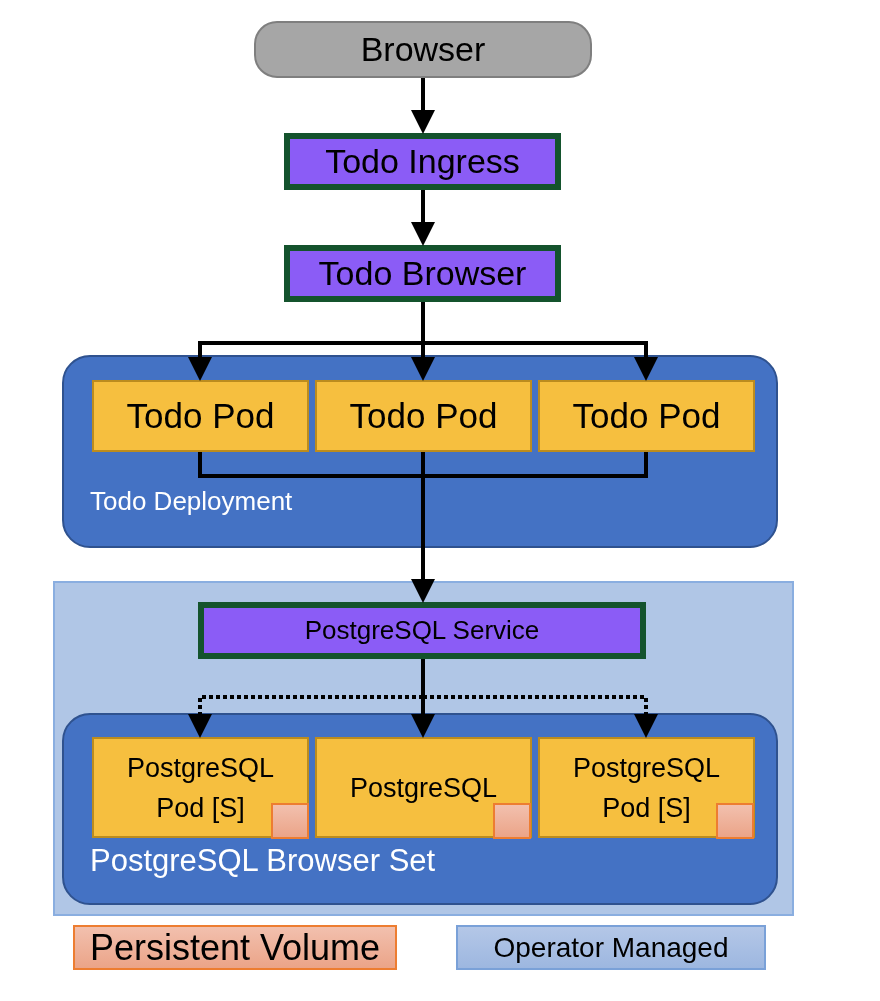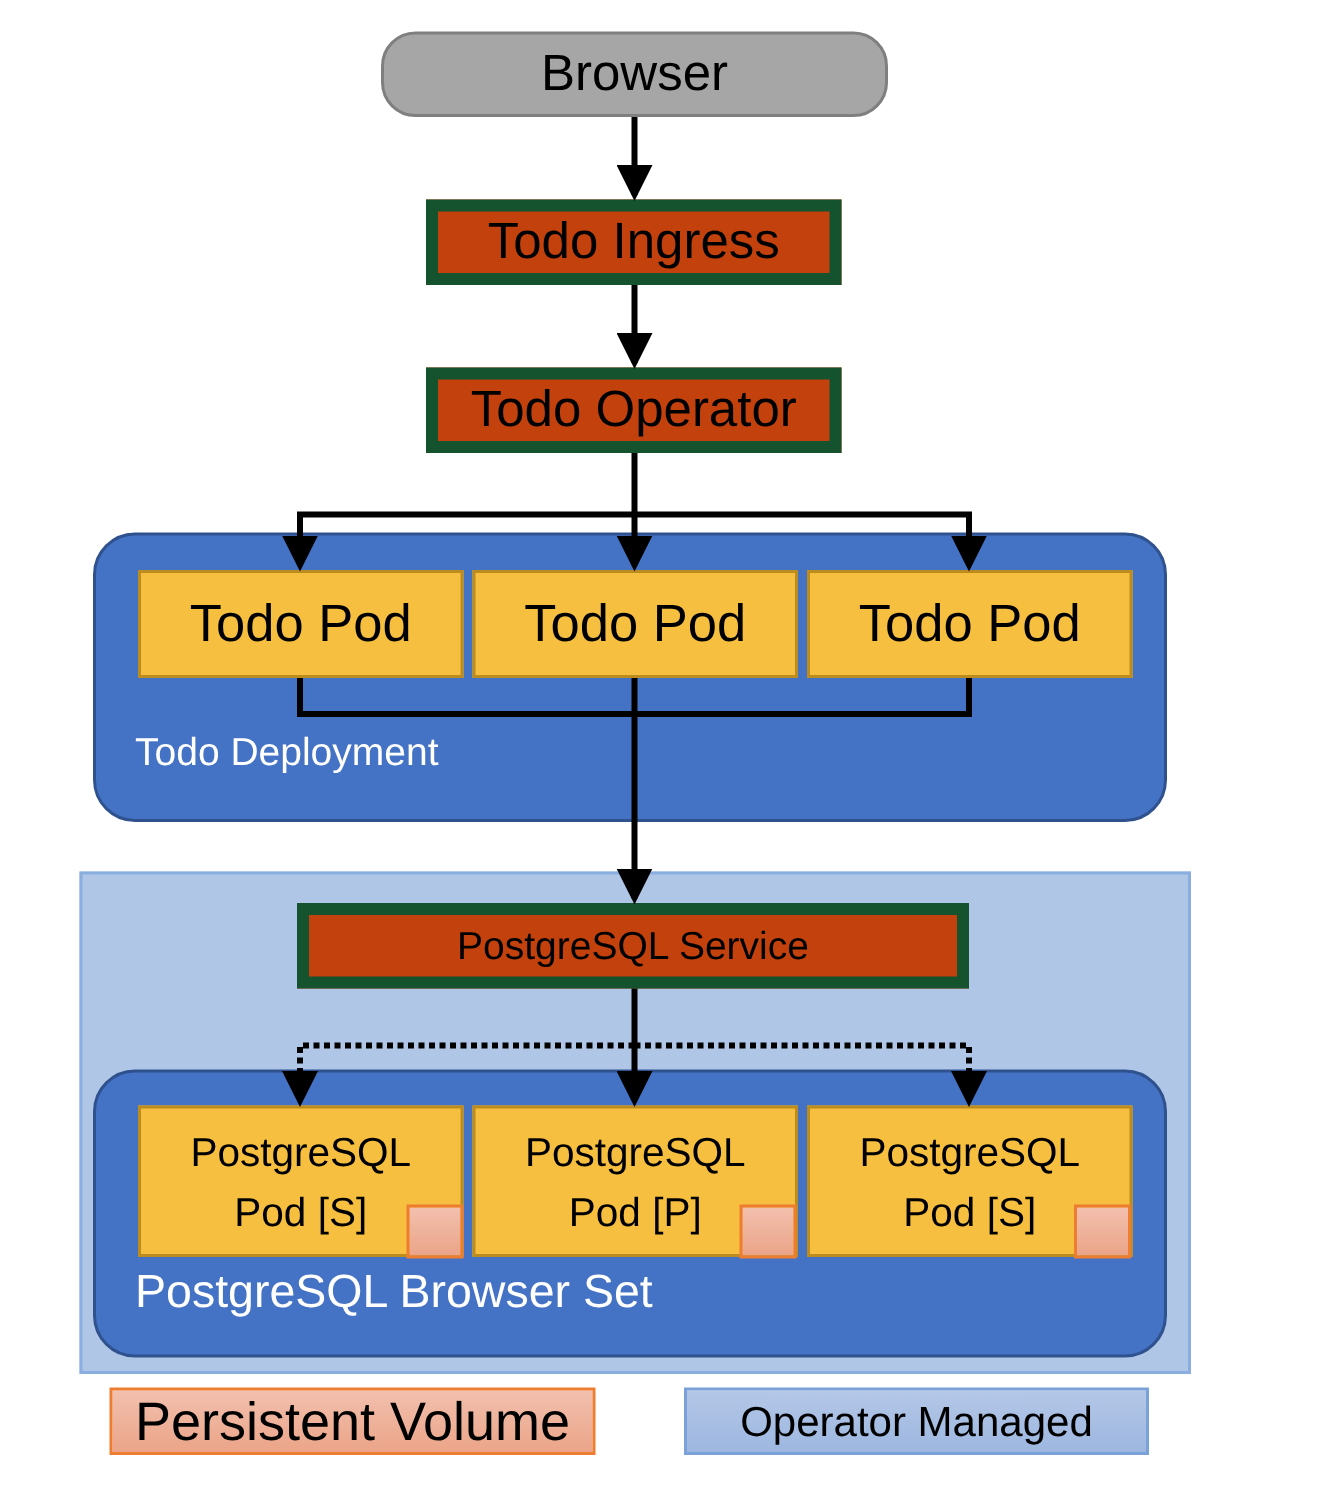--- a/index.html
+++ b/index.html
@@ -1,20 +1,20 @@
 <!DOCTYPE html>
 <html><head>
 <meta charset="utf-8">
 <style>
   html, body { margin:0; padding:0; background:#ffffff; }
   body { width:880px; height:1001px; position:relative; overflow:hidden;
          font-family:"Liberation Sans", sans-serif; }
   .box { position:absolute; box-sizing:border-box; display:flex; align-items:center; justify-content:center; text-align:center; color:#000; }
   .gray { background:#a6a6a6; border:2px solid #7f7f7f; }
-  .green { background:#c2410c; border:8px solid #14532d; }
+  .green { background:#8b5cf6; border:6px solid #14532d; }
   .pod { background:#f6bf3f; border:2px solid #bc8c1e; }
   .pv { background:linear-gradient(#f2c0ae,#eba488); border:2px solid #ed7d31; }
   .om { background:linear-gradient(#b4c7e7,#9db7e0); border:2px solid #7aa1d8; }
   .cluster { position:absolute; box-sizing:border-box; background:#4472c4; border:2px solid #2f528f; border-radius:28px; }
   .operator { position:absolute; box-sizing:border-box; background:#b0c6e6; border:2px solid #8aaee0; }
   .label-white { position:absolute; color:#ffffff; }
   svg.edges { position:absolute; left:0; top:0; }
 </style>
 </head>
 <body>
@@ -29,21 +29,21 @@
 
 <div class="box gray" style="left:254px; top:21px; width:338px; height:57px; font-size:34px;border-radius:23px;">
   <span>Browser</span>
 </div>
 
 <div class="box green" style="left:284px; top:133px; width:277px; height:57px; font-size:34px;">
   <span>Todo Ingress</span>
 </div>
 
 <div class="box green" style="left:284px; top:245px; width:277px; height:57px; font-size:34px;">
-  <span>Todo Operator</span>
+  <span>Todo Browser</span>
 </div>
 
 <div class="box pod" style="left:92px; top:380px; width:217px; height:72px; font-size:35px;">
   <span>Todo Pod</span>
 </div>
 <div class="box pod" style="left:315px; top:380px; width:217px; height:72px; font-size:35px;">
   <span>Todo Pod</span>
 </div>
 <div class="box pod" style="left:538px; top:380px; width:217px; height:72px; font-size:35px;">
   <span>Todo Pod</span>
@@ -54,21 +54,20 @@
 </div>
 
 <div class="box pod" style="left:92px; top:737px; width:217px; height:101px; font-size:27px; flex-direction:column; line-height:40px;">
   <span>PostgreSQL</span>
   <span>Pod [S]</span>
 </div>
 <div class="box pv" style="left:271px; top:803px; width:38px; height:36px;"></div>
 
 <div class="box pod" style="left:315px; top:737px; width:217px; height:101px; font-size:27px; flex-direction:column; line-height:40px;">
   <span>PostgreSQL</span>
-  <span>Pod [P]</span>
 </div>
 <div class="box pv" style="left:493px; top:803px; width:38px; height:36px;"></div>
 
 <div class="box pod" style="left:538px; top:737px; width:217px; height:101px; font-size:27px; flex-direction:column; line-height:40px;">
   <span>PostgreSQL</span>
   <span>Pod [S]</span>
 </div>
 <div class="box pv" style="left:716px; top:803px; width:38px; height:36px;"></div>
 
 <svg class="edges" width="880" height="1001">

